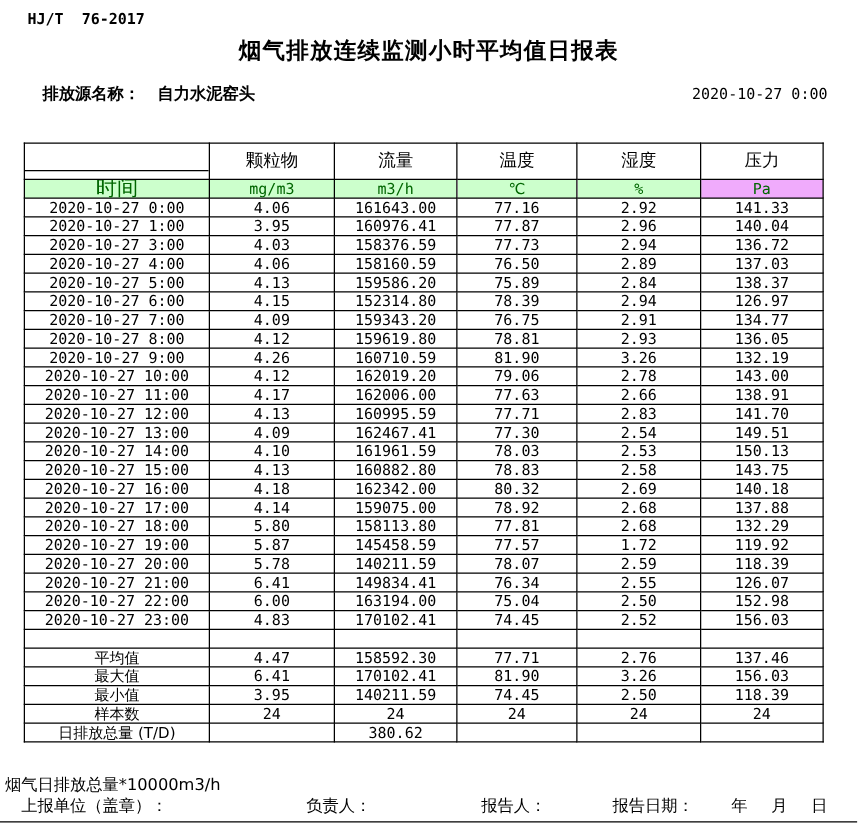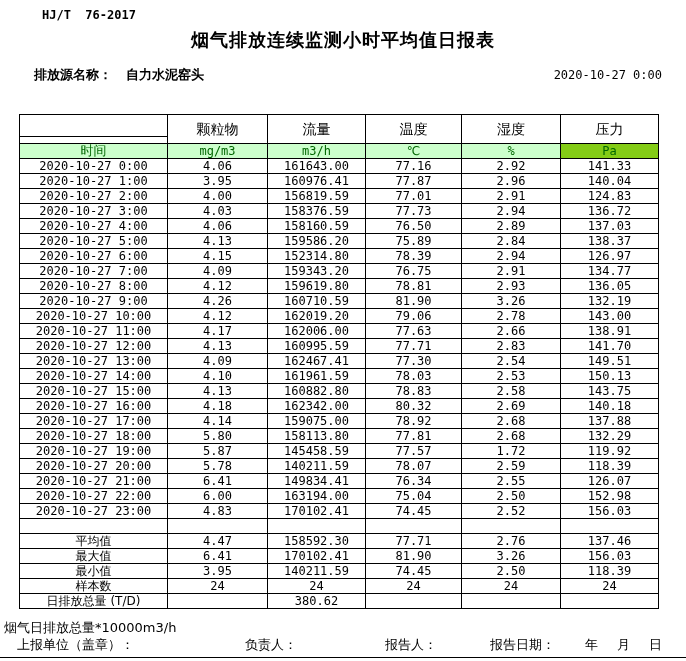--- a/index.html
+++ b/index.html
@@ -1,31 +1,31 @@
 <!DOCTYPE html>
 <html><head>
 <meta charset="utf-8">
 <style>
   html,body{margin:0;padding:0;background:#fff;}
   .page{position:relative;width:686px;height:661px;background:#ffffff;color:#000;
         font-family:"DejaVu Sans Mono","DejaVu Sans",monospace;overflow:hidden;}
   .cn{font-family:"DejaVu Sans","Liberation Sans",sans-serif;}
-  .std{position:absolute;left:22px;top:8px;font-size:12px;font-weight:bold;white-space:pre;margin-left:20px;}
+  .std{position:absolute;left:22px;top:8px;font-size:12px;font-weight:bold;white-space:pre;}
   .title{position:absolute;left:0;top:28px;width:100%;text-align:center;
          font-size:18px;font-weight:bold;letter-spacing:1px;}
   .srcrow{position:absolute;left:34px;top:66px;font-size:13px;font-weight:bold;display:flex;gap:14px;}
   .dt{position:absolute;right:24px;top:68px;font-size:12px;font-weight:normal;}
   table.rep{position:absolute;left:19px;top:114px;width:639px;border-collapse:collapse;table-layout:fixed;}
   table.rep td{border:1px solid #000;padding:0;margin:0;text-align:center;vertical-align:middle;
                font-size:12px;height:14px;line-height:14px;overflow:hidden;white-space:nowrap;}
   tr.hdr td{height:28px;line-height:28px;font-size:14px;}
   td.corner{vertical-align:top;}
   td.corner .half{height:14px;border-bottom:1px solid #000;}
   tr.units td{background:#ccffcc;color:#006600;font-size:12px;}
-  tr.units td.time-h{font-size:13px;margin-top:46px;}
+  tr.units td.time-h{font-size:17px;margin-top:46px;}
   td.sum-label{font-size:13px;}
   .note{position:absolute;left:4px;top:619px;font-size:13px;}
   .sign{position:absolute;left:0;top:636px;width:100%;height:16px;font-size:13px;}
   .sign span{position:absolute;top:0;}
   .s-stamp{left:17px;} .s-resp{left:245px;} .s-rep{left:385px;} .s-date{left:490px;}
   .s-year{left:585px;} .s-month{left:617px;} .s-day{left:649px;}
   .rule{position:absolute;left:0;top:657px;width:686px;height:0;border-top:1px solid #000;}
 </style>
 </head>
 <body>
@@ -60,45 +60,37 @@
           <td class="cn">温度</td>
           <td class="cn">湿度</td>
           <td class="cn">压力</td>
         </tr>
         <tr class="units">
           <td class="cn time-h" style="background: rgb(204, 255, 204); color: rgb(0, 102, 0);">时间</td>
           <td style="background: rgb(204, 255, 204); color: rgb(0, 102, 0);">mg/m3</td>
           <td style="background: rgb(204, 255, 204); color: rgb(0, 102, 0); margin-top: 44px;">m3/h</td>
           <td style="background: rgb(204, 255, 204); color: rgb(0, 102, 0);">℃</td>
           <td style="background: rgb(204, 255, 204); color: rgb(0, 102, 0);">%</td>
-          <td style="background: #84cc16; color: rgb(0, 102, 0);">Pa</td>
+          <td style="background: #f0abfc; color: rgb(0, 102, 0);">Pa</td>
         </tr>
         <tr>
           <td>2020-10-27 0:00</td>
           <td>4.06</td>
           <td>161643.00</td>
           <td>77.16</td>
           <td>2.92</td>
           <td>141.33</td>
         </tr>
         <tr>
           <td>2020-10-27 1:00</td>
           <td>3.95</td>
           <td>160976.41</td>
           <td>77.87</td>
           <td>2.96</td>
           <td>140.04</td>
-        </tr>
-        <tr>
-          <td>2020-10-27 2:00</td>
-          <td>4.00</td>
-          <td>156819.59</td>
-          <td>77.01</td>
-          <td>2.91</td>
-          <td>124.83</td>
         </tr>
         <tr>
           <td>2020-10-27 3:00</td>
           <td>4.03</td>
           <td>158376.59</td>
           <td>77.73</td>
           <td>2.94</td>
           <td>136.72</td>
         </tr>
         <tr>

